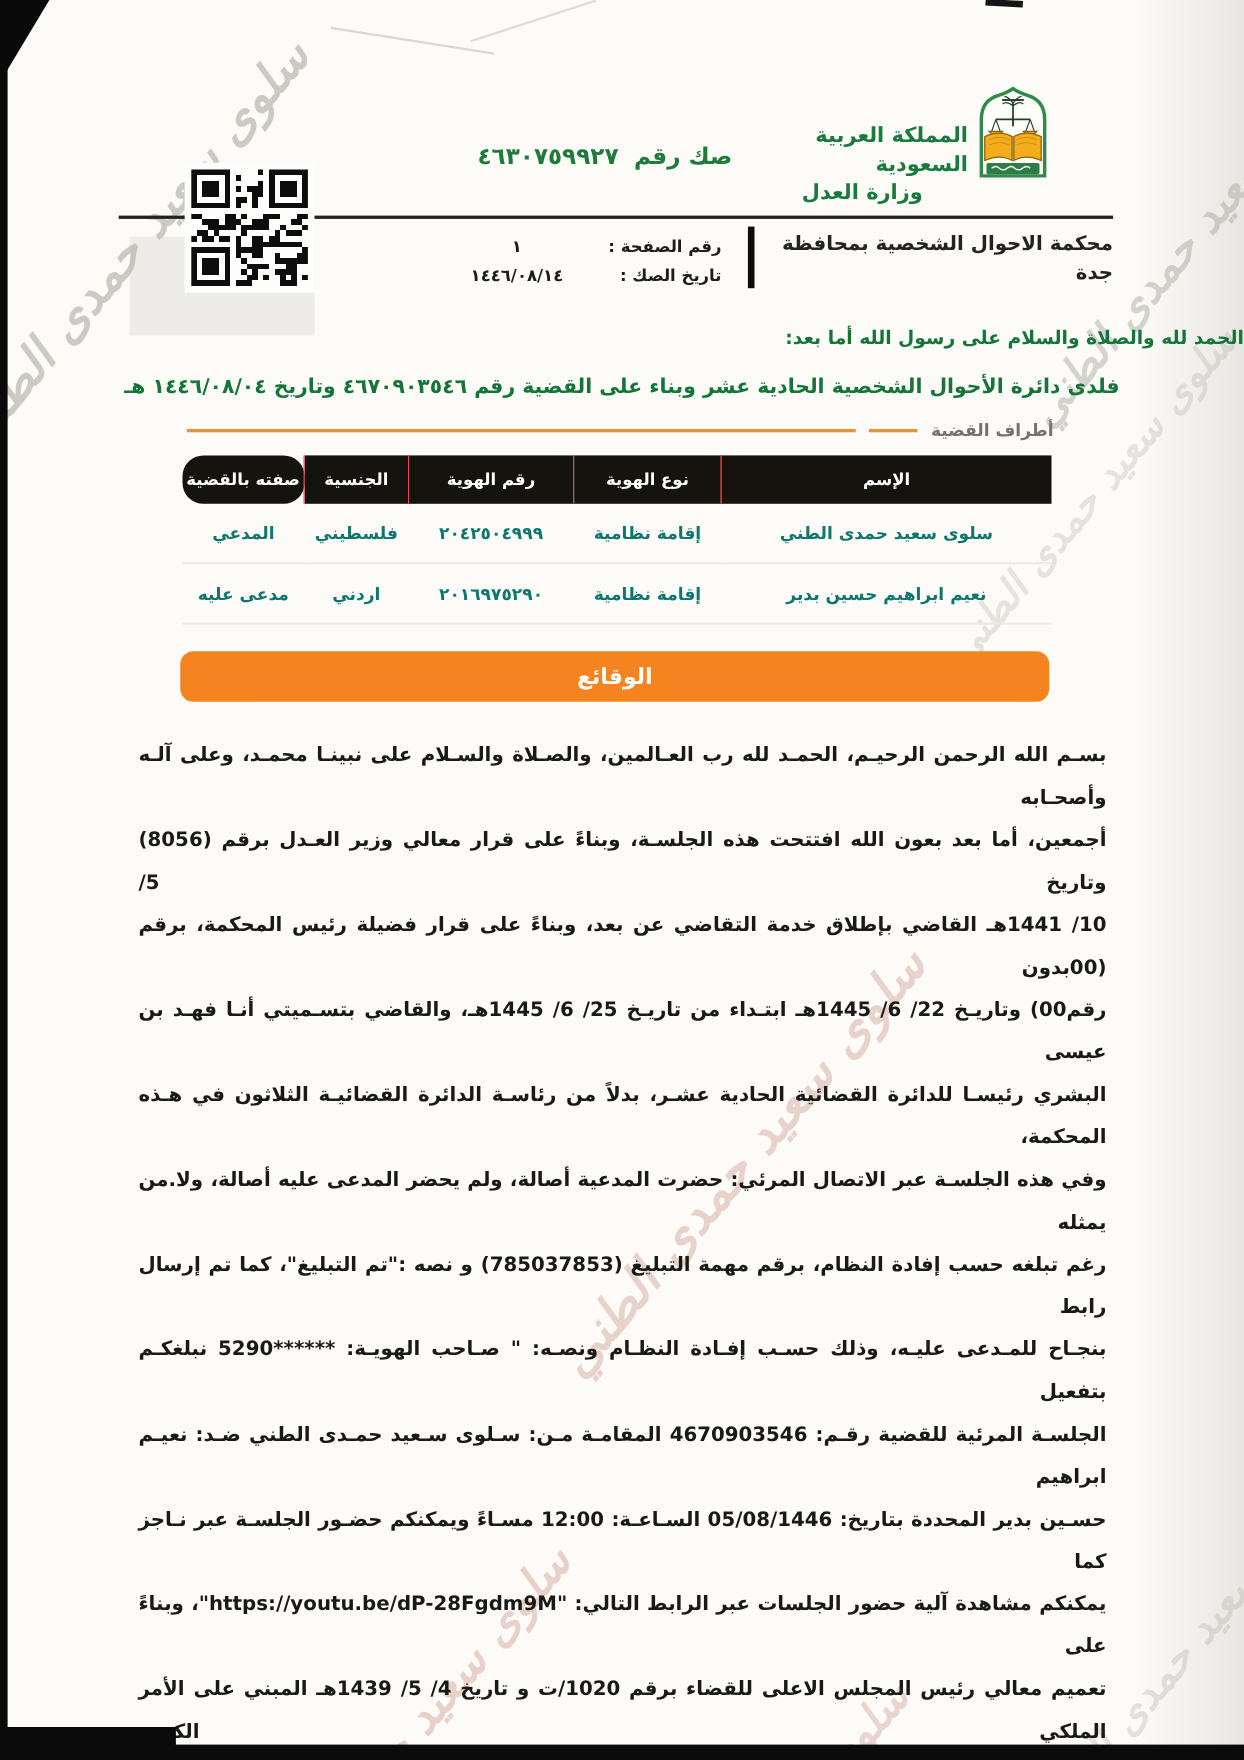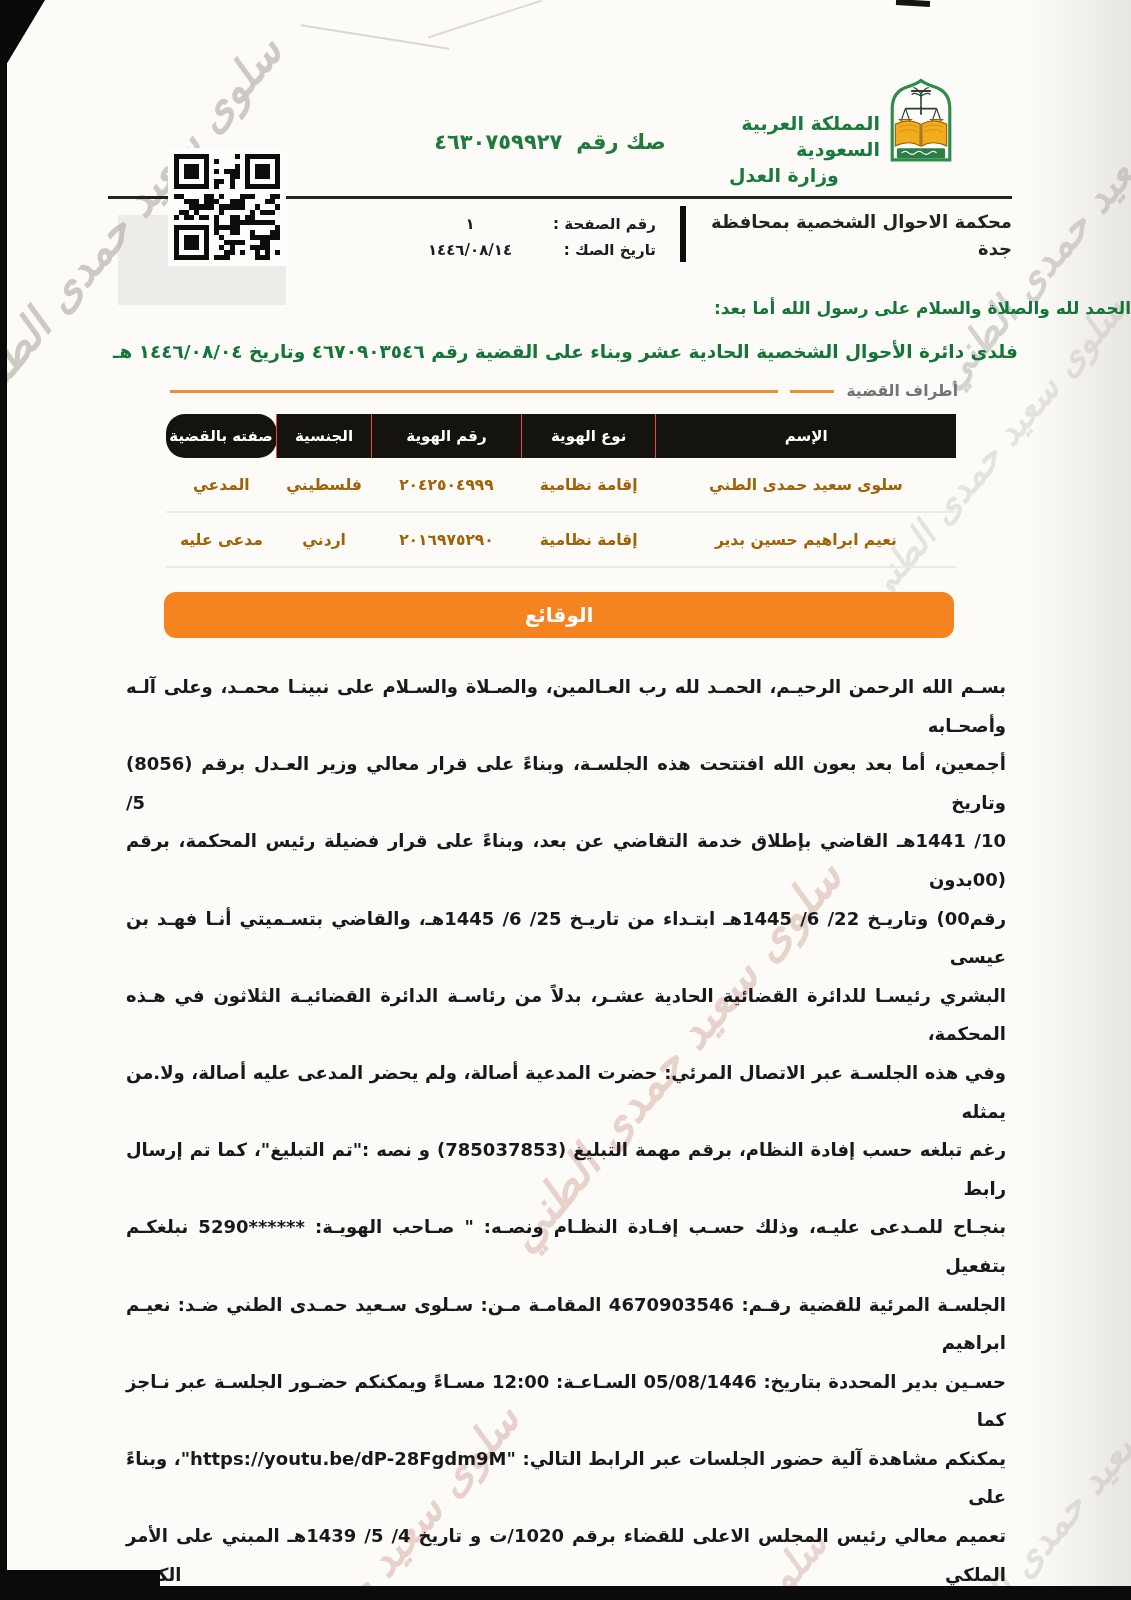--- a/index.html
+++ b/index.html
@@ -50,21 +50,21 @@
 
   
   .parties-head{position:absolute;left:170px;top:382px;width:788px;display:flex;align-items:center;direction:rtl;z-index:2;}
   .parties-title{font-size:15.5px;font-weight:bold;color:#737373;white-space:nowrap;}
   .dash-short{width:44px;height:3px;background:#e8923a;margin:0 12px;}
   .line-long{flex:1;height:3px;background:#e8923a;}
 
   .parties-table{position:absolute;left:166px;top:414px;width:790px;border-collapse:collapse;direction:rtl;z-index:2;}
   .parties-table th{background:#14130e;color:#fff;font-size:15px;font-weight:bold;height:42px;border-left:1px solid #ef4444;}
   .parties-table th:last-child{border-left:none;border-radius:19px;}
-  .parties-table td{font-size:15.5px;font-weight:bold;color:#a16207;text-align:center;height:51px;border-bottom:2px solid #eceae5;}
+  .parties-table td{font-size:15.5px;font-weight:bold;color:#0f766e;text-align:center;height:51px;border-bottom:2px solid #eceae5;}
   .col-name{width:38%;} .col-idtype{width:17%;} .col-idnum{width:19%;} .col-nat{width:12%;} .col-role{width:14%;}
 
   
   .banner{position:absolute;left:164px;top:592px;width:790px;height:46px;background:#f5831f;color:#fff;font-size:20px;font-weight:bold;text-align:center;line-height:46px;z-index:2;border-radius:12px;}
   #facts-lines{position:absolute;left:126px;top:668px;width:880px;direction:rtl;z-index:2;}
   .fact-line{font-size:18px;font-weight:bold;color:#191917;line-height:38.6px;text-align:justify;text-align-last:justify;-moz-text-align-last:justify;}
 </style>
 </head>
 <body>
 

